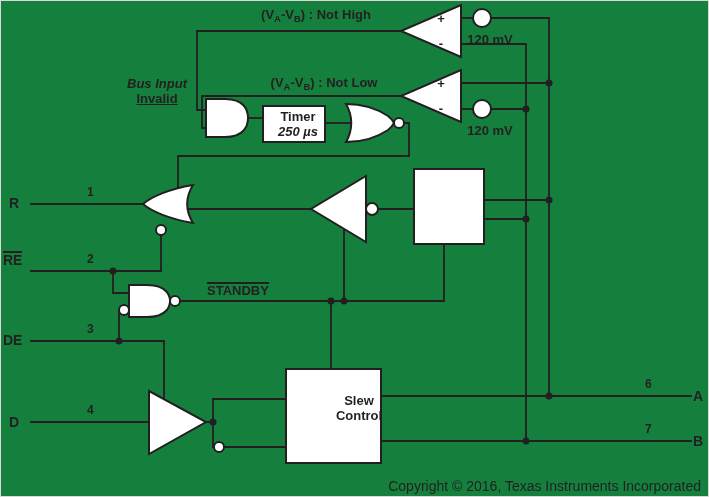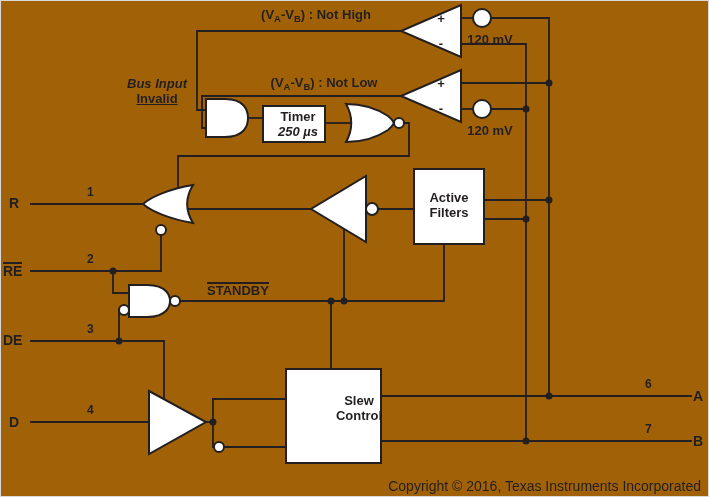--- a/index.html
+++ b/index.html
@@ -1,17 +1,17 @@
 <!DOCTYPE html>
 <html><head>
 <meta charset="utf-8">
 <style>
   html,body{margin:0;padding:0;background:#fff;}
   .stage{
-    position:relative;width:709px;height:497px;background:#a16207;
+    position:relative;width:709px;height:497px;background:#15803d;
     border:1px solid #d9d9d9;box-sizing:border-box;overflow:hidden;
     font-family:"Liberation Sans",sans-serif;color:#231f20;
   }
   .stage svg{position:absolute;left:0;top:0;}
   .wire{stroke:#231f20;stroke-width:1.8;fill:none;stroke-linecap:square;}
   .shape{stroke:#231f20;stroke-width:2;fill:#ffffff;}
   .dot{fill:#231f20;stroke:none;}
   .lbl{position:absolute;font-weight:bold;font-size:13px;line-height:1.18;
        text-align:center;white-space:nowrap;}
   .pin{position:absolute;font-weight:bold;font-size:14px;white-space:nowrap;}
@@ -139,34 +139,30 @@
 
   <div class="lbl" style="left:266px;top:108px;width:62px;">
     <span style="display:block;">Timer</span>
     <span style="display:block;font-style:italic;">250 µs</span>
   </div>
 
   <div class="lbl" style="left:206px;top:281px;">
     <span class="ov">STANDBY</span>
   </div>
 
-  <div class="lbl" style="left:413px;top:189px;width:70px;">
-    <span style="display:block;">Active</span>
-    <span style="display:block;">Filters</span>
-  </div>
 
   <div class="lbl" style="left:285px;top:392px;width:110px;margin-left:18px;">
     <span style="display:block;">Slew</span>
     <span style="display:block;">Control</span>
   </div>
 
   <div class="pin" style="left:8px;top:194px;">R</div>
   <div class="num" style="left:86px;top:184px;">1</div>
 
-  <div class="pin" style="left:2px;top:261px;">
+  <div class="pin" style="left:2px;top:250px;">
     <span class="ov">RE</span>
   </div>
   <div class="num" style="left:86px;top:251px;">2</div>
 
   <div class="pin" style="left:2px;top:331px;">DE</div>
   <div class="num" style="left:86px;top:321px;">3</div>
 
   <div class="pin" style="left:8px;top:413px;">D</div>
   <div class="num" style="left:86px;top:402px;">4</div>
 

